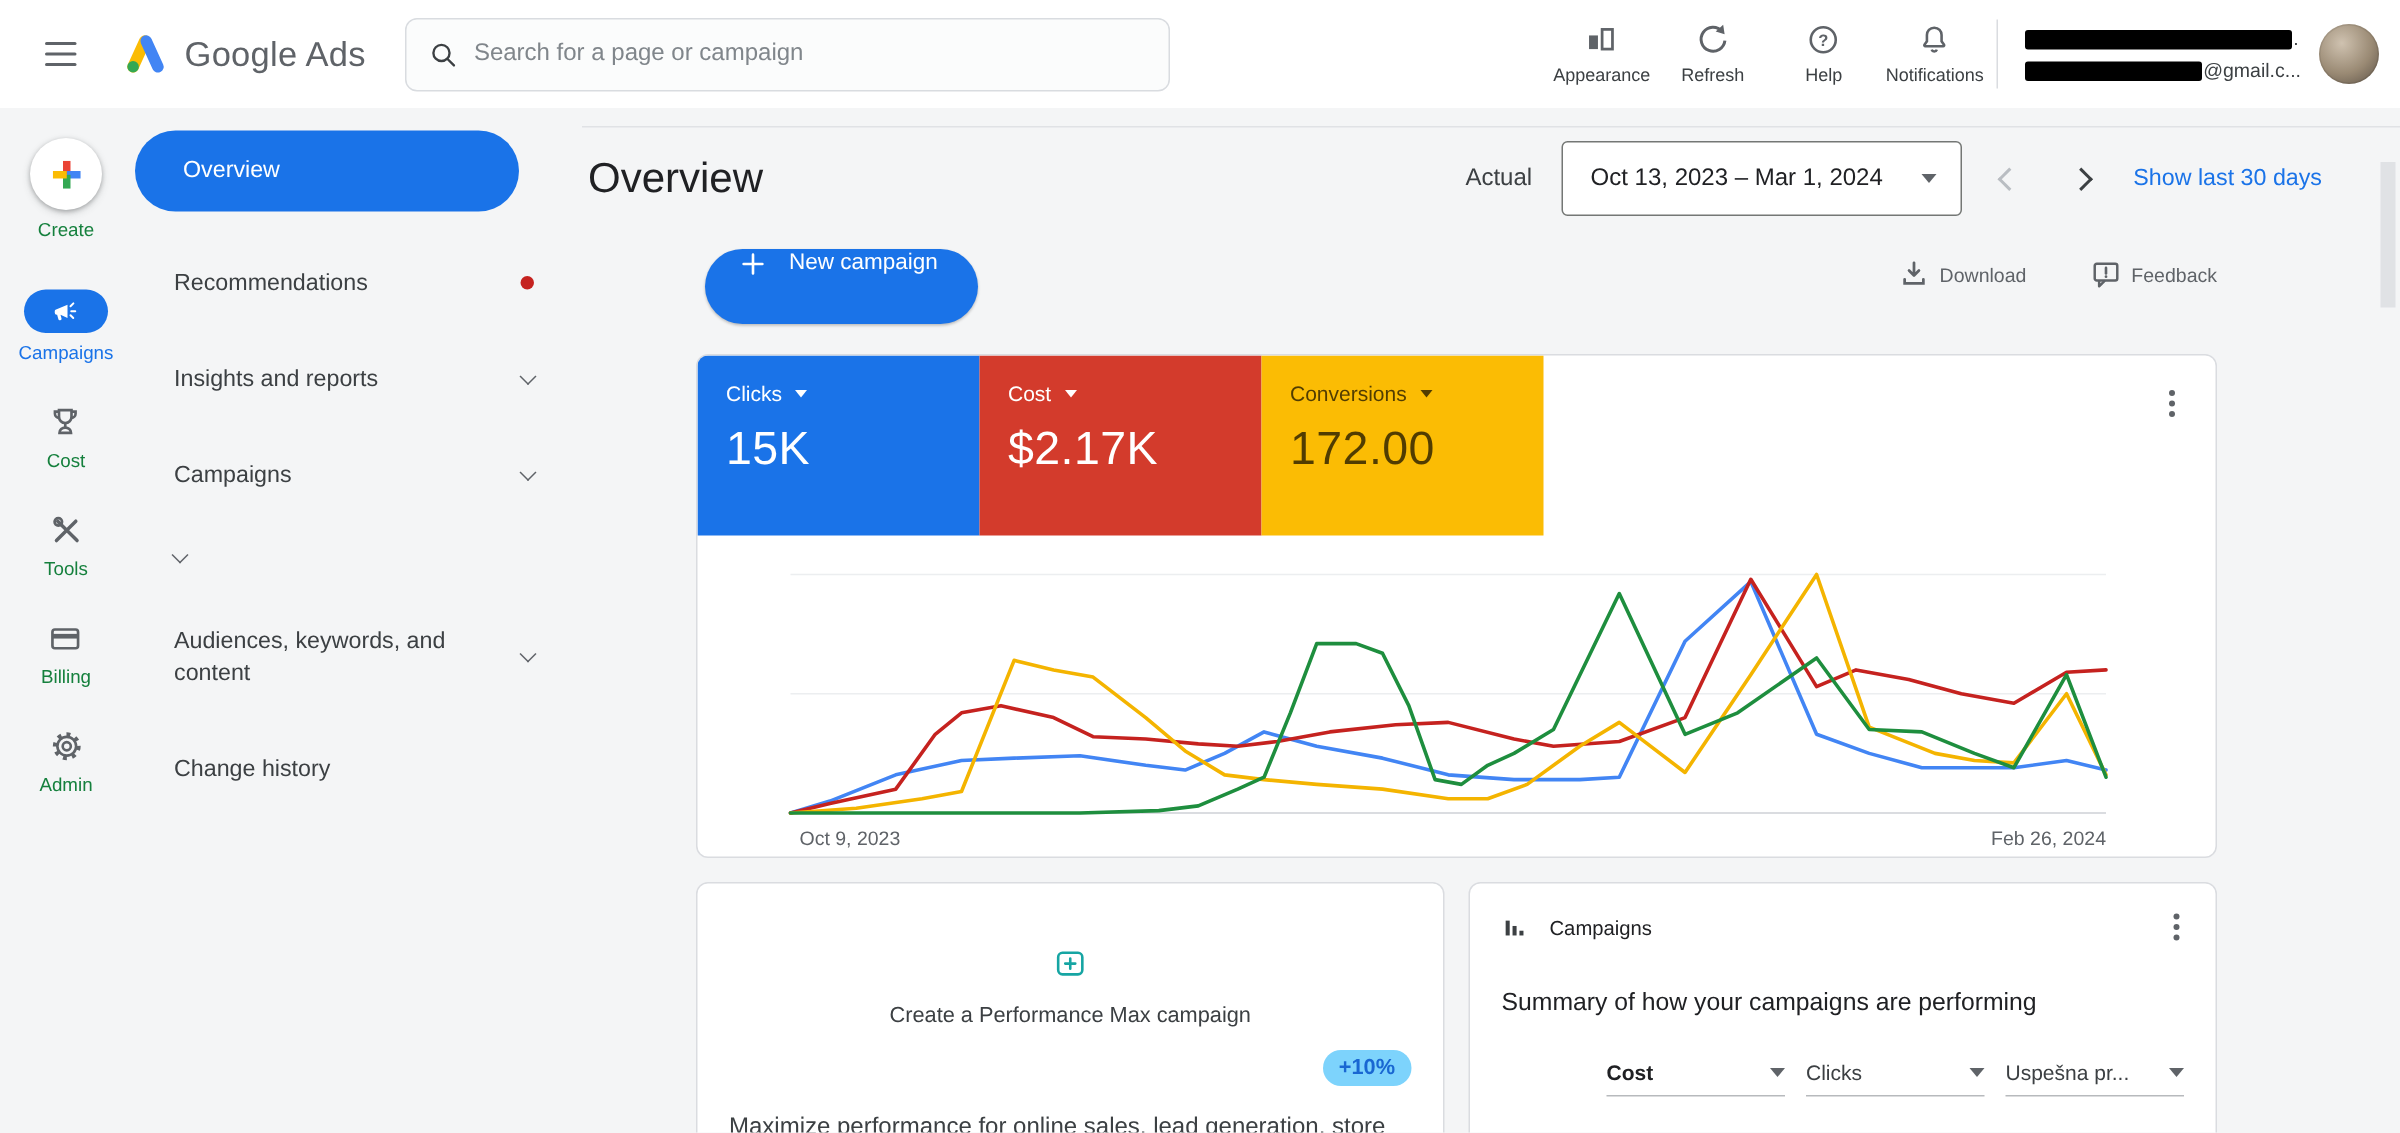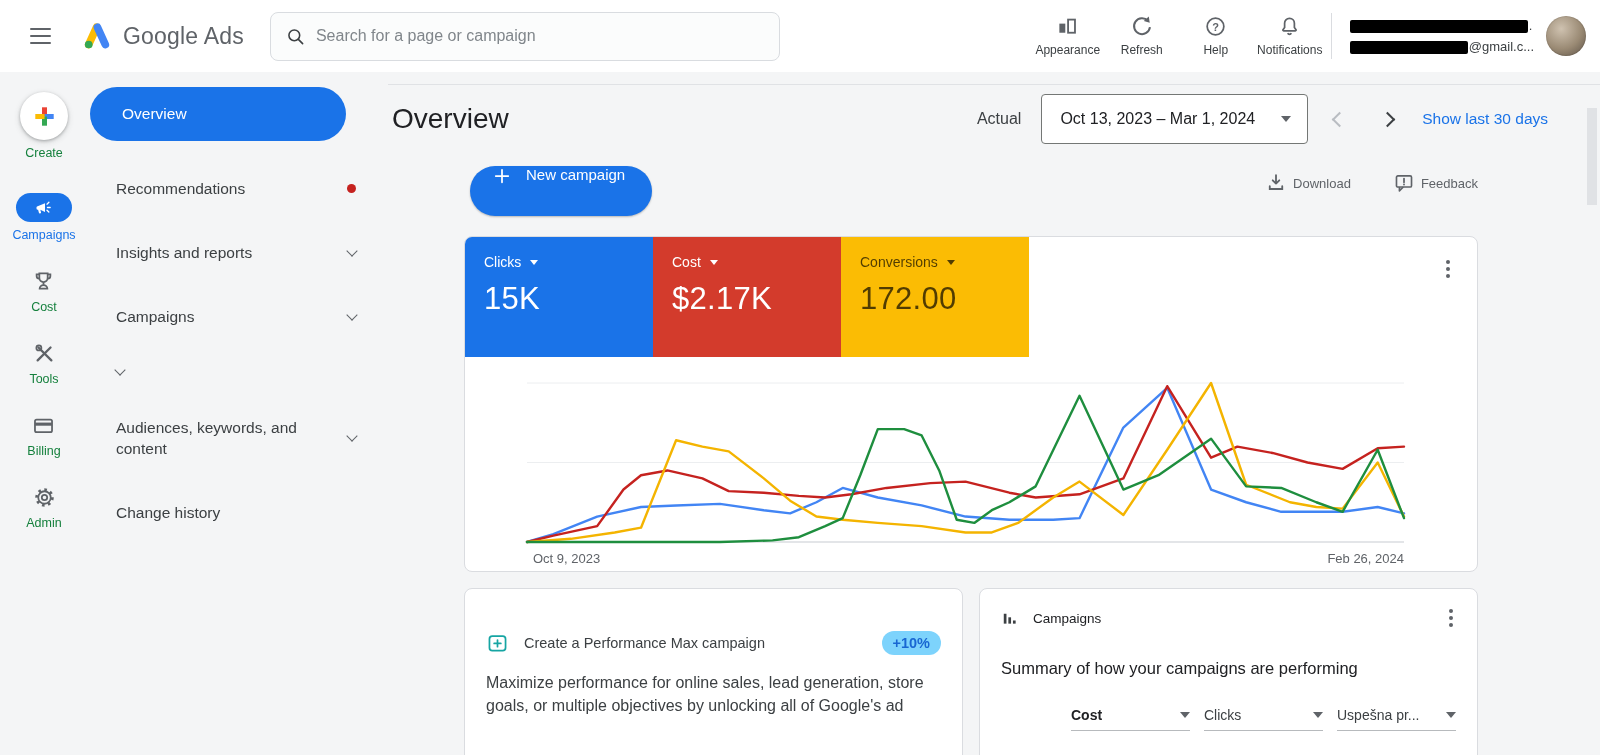--- a/index.html
+++ b/index.html
@@ -79,21 +79,21 @@
   .kebab i { width:4px; height:4px; border-radius:50%; background:#5f6368; }
   .chart-area { position:absolute; left:62px; right:73px; top:146px; height:159px; }
   .chart-area svg { width:100%; height:100%; overflow:visible; }
   .x-labels { position:absolute; left:68px; right:73px; top:314px; display:flex; justify-content:space-between; font-size:13px; color:#5f6368; }
 
   
   .cards-row { display:flex; gap:16px; margin:16px 122px 0 76px; }
   .card { flex:1; background:#fff; border:1px solid #dadce0; border-radius:8px; height:210px; padding:17px 21px; }
   .card-head { display:flex; align-items:center; gap:13px; font-size:13.5px; color:#202124; }
   .card-head .kebab { margin-left:auto; }
-  .rec-row { display:flex; align-items:center; gap:15px; margin-top:25px; font-size:14.5px; color:#3c4043; }
+  .rec-row { display:flex; align-items:center; gap:15px; margin-top:25px; font-size:14.5px; color:#3c4043;flex-direction:column; }
   .badge { margin-left:auto; background:#7dd3fc; color:#1967d2; font-weight:700; font-size:14.5px; padding:4px 11px; border-radius:13px; }
   .rec-body { margin-top:17px; font-size:16px; color:#3c4043; line-height:1.43; }
   .camp-summary { margin-top:29px; font-size:16.5px; color:#202124; }
   .dd-row { display:flex; justify-content:flex-end; gap:14px; margin-top:29px; }
   .dd { width:119px; display:flex; align-items:center; justify-content:space-between; border-bottom:1px solid #b7babd; padding-bottom:7px; font-size:14px; color:#3c4043; cursor:pointer; }
   .dd.bold { font-weight:700; color:#202124; }
 
   
   .scrollbar-thumb { position:absolute; right:3px; top:108px; width:10px; height:97px; background:#e0e2e5; cursor:pointer; }
 </style>

